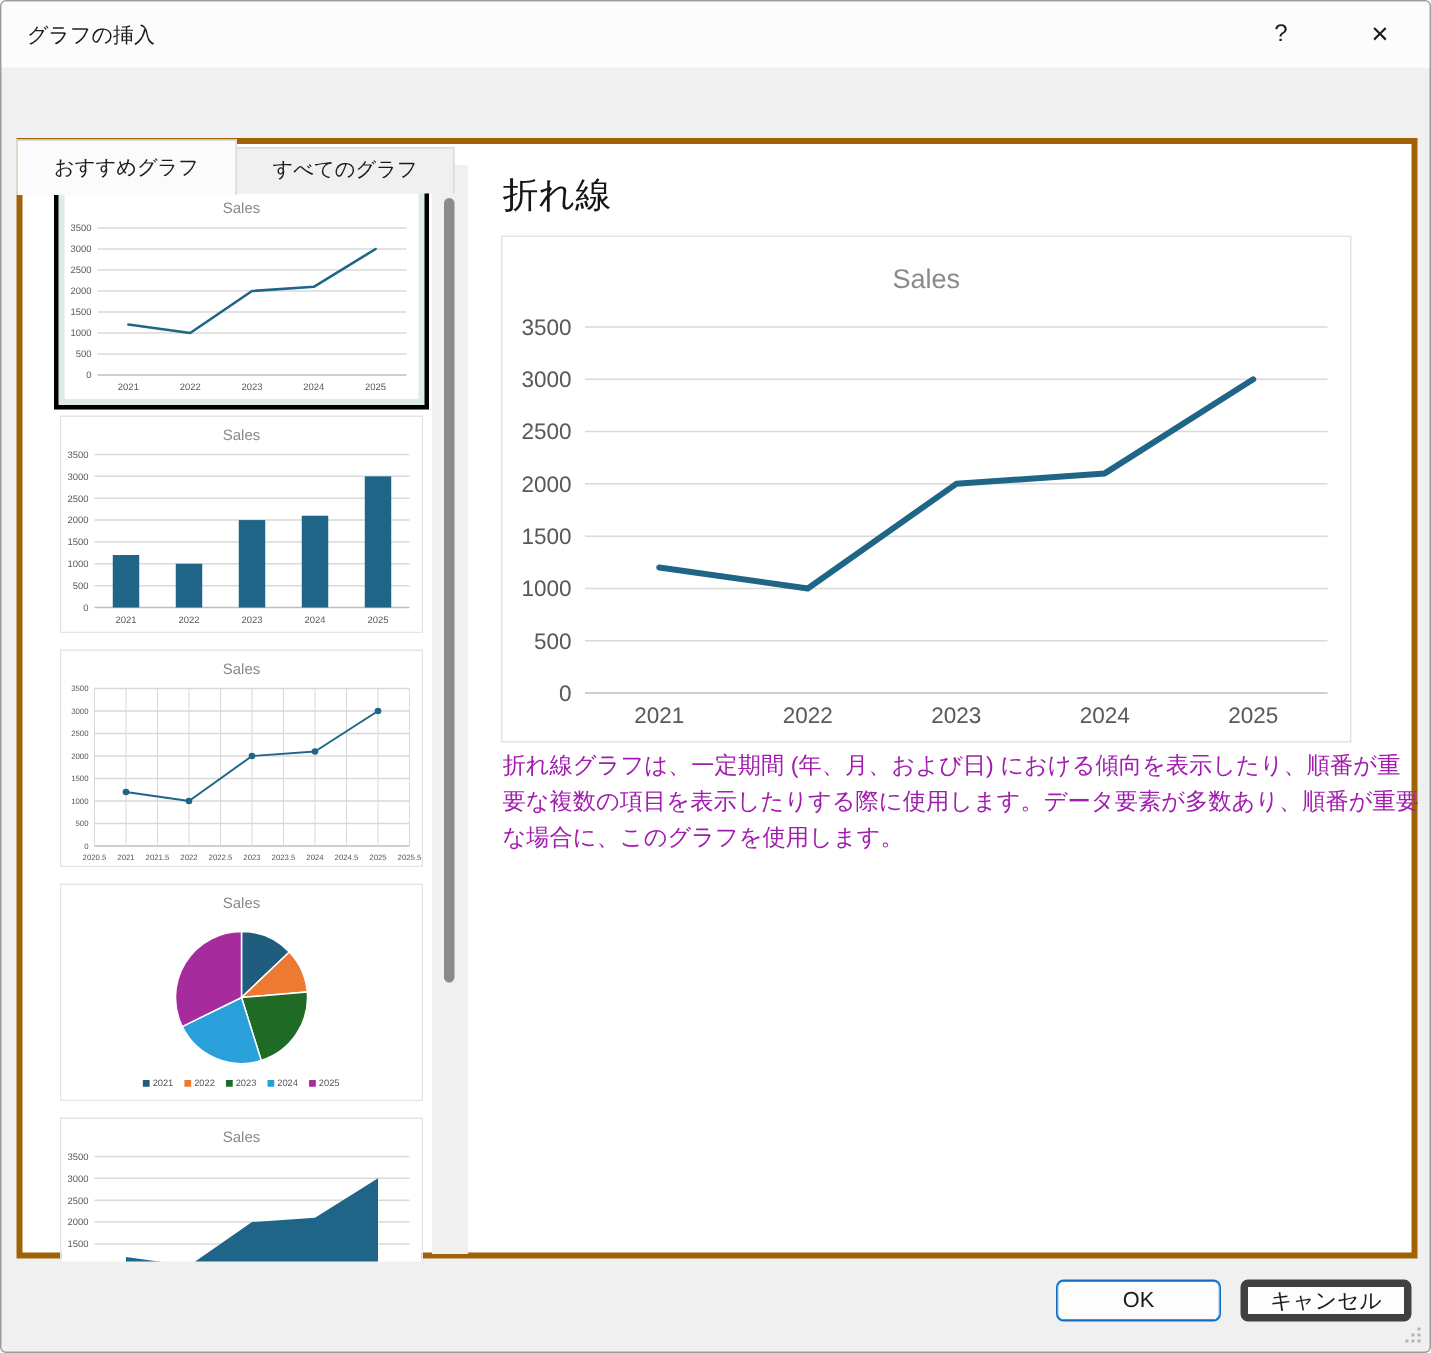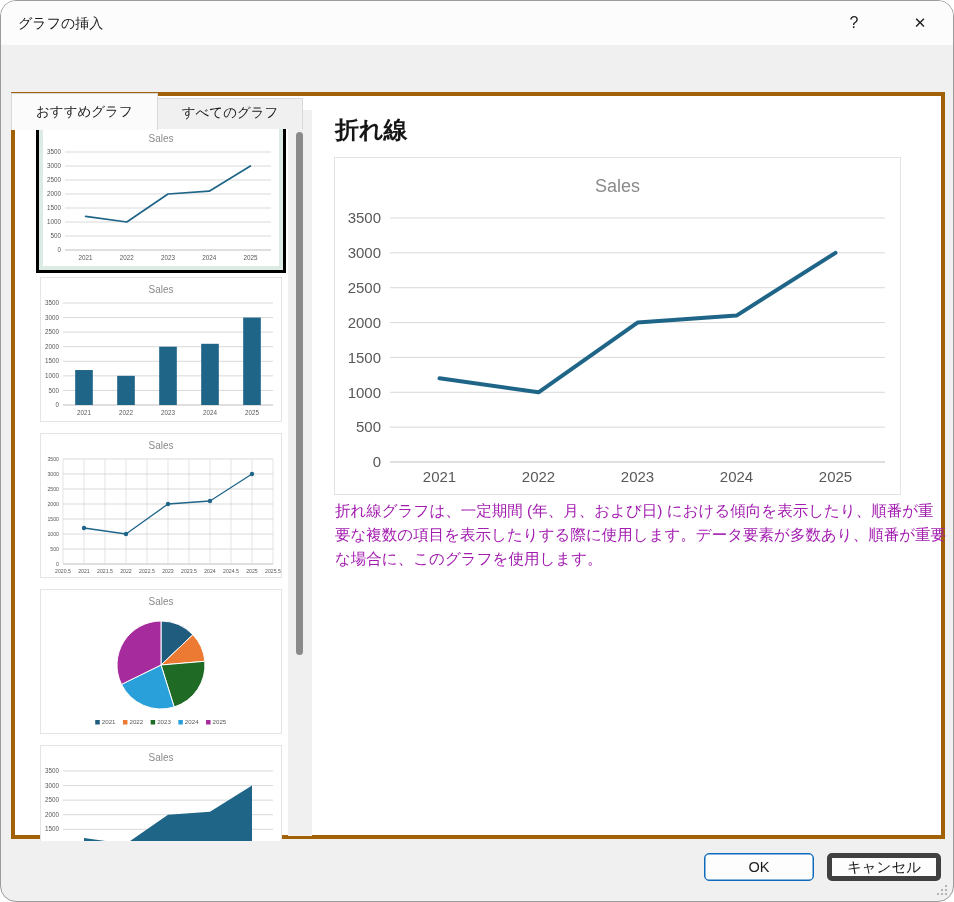--- a/index.html
+++ b/index.html
@@ -1,19 +1,19 @@
 <!DOCTYPE html>
 <html><head>
 <meta charset="utf-8">
 <style>
   * { margin:0; padding:0; box-sizing:border-box; }
   html,body { background:#ffffff; font-family:"Liberation Sans","DejaVu Sans",sans-serif; }
   .dialog {
     position:relative; width:954px; height:902px;
-    background:#f0f0f0; border:1px solid #9b9b9b; border-radius:16px; overflow:hidden;
+    background:#f0f0f0; border:1px solid #9b9b9b; border-radius:4px; overflow:hidden;
   }
   
   .titlebar { position:absolute; left:0; top:0; width:100%; height:44px; background:#fcfcfc; }
   .titlebar .title { position:absolute; left:17px; top:0; line-height:44px; font-size:14px; color:#1a1a1a; }
   .tb-btn { position:absolute; top:6px; width:34px; height:32px; display:flex; align-items:center; justify-content:center;
             font-size:16px; color:#1b1b1b; cursor:default; border-radius:5px; }
   .help-btn { right:82px; }
   .close-btn { right:16px; font-size:15px; }
   
   .tabs { position:absolute; left:10px; top:58px; display:flex; align-items:flex-end; z-index:5; }
@@ -29,21 +29,21 @@
   .thumb { position:absolute; background:#ffffff; border:1px solid #e4e4e4; width:242px; height:145px; left:25px; cursor:pointer; }
   .thumb.selected { left:21px; top:24px; width:250px; height:153px;
                     border:3px solid #000000; background:#dcebe3; padding:4px; }
   .thumb .chart-box { width:100%; height:100%; background:#ffffff; }
   .t2 { top:181px; } .t3 { top:337px; } .t4 { top:493px; } .t5 { top:649px; }
   
   .scroll-track { position:absolute; left:273px; top:14px; width:24px; height:726px; background:#f0f0f0; }
   .scroll-thumb { position:absolute; left:8px; top:22px; width:7px; height:523px; background:#8a8a8a; border-radius:4px; }
   
   .preview { position:absolute; left:319px; top:0; width:620px; }
-  .preview h2 { position:absolute; left:1px; top:18px; font-size:24px; font-weight:700; color:#161616; white-space:nowrap; }
+  .preview h2 { position:absolute; left:1px; top:18px; font-size:24px; font-weight:400; color:#161616; white-space:nowrap; }
   .main-chart-frame { position:absolute; left:0; top:61px; width:567px; height:338px; border:1px solid #e3e3e3; background:#fff; }
   .main-chart-frame .chart-box { width:565px; height:336px; }
   .desc { position:absolute; left:1px; top:403px; width:614px; font-size:15.5px; line-height:1.55; color:#a21caf; }
   
   .btn { position:absolute; top:852px; height:28px; background:#fdfdfd; border-radius:5px; font-size:14.5px; color:#1a1a1a;
          display:flex; align-items:center; justify-content:center; cursor:pointer; }
   .ok-btn { left:703px; width:110px; border:1px solid #0f6cbd; box-shadow:0 0 0 0.5px #0f6cbd inset; }
   .cancel-btn { left:826px; width:114px; border:5px solid #404040; }
   .grip { position:absolute; right:5px; bottom:5px; width:12px; height:12px; }
   svg { display:block; }

